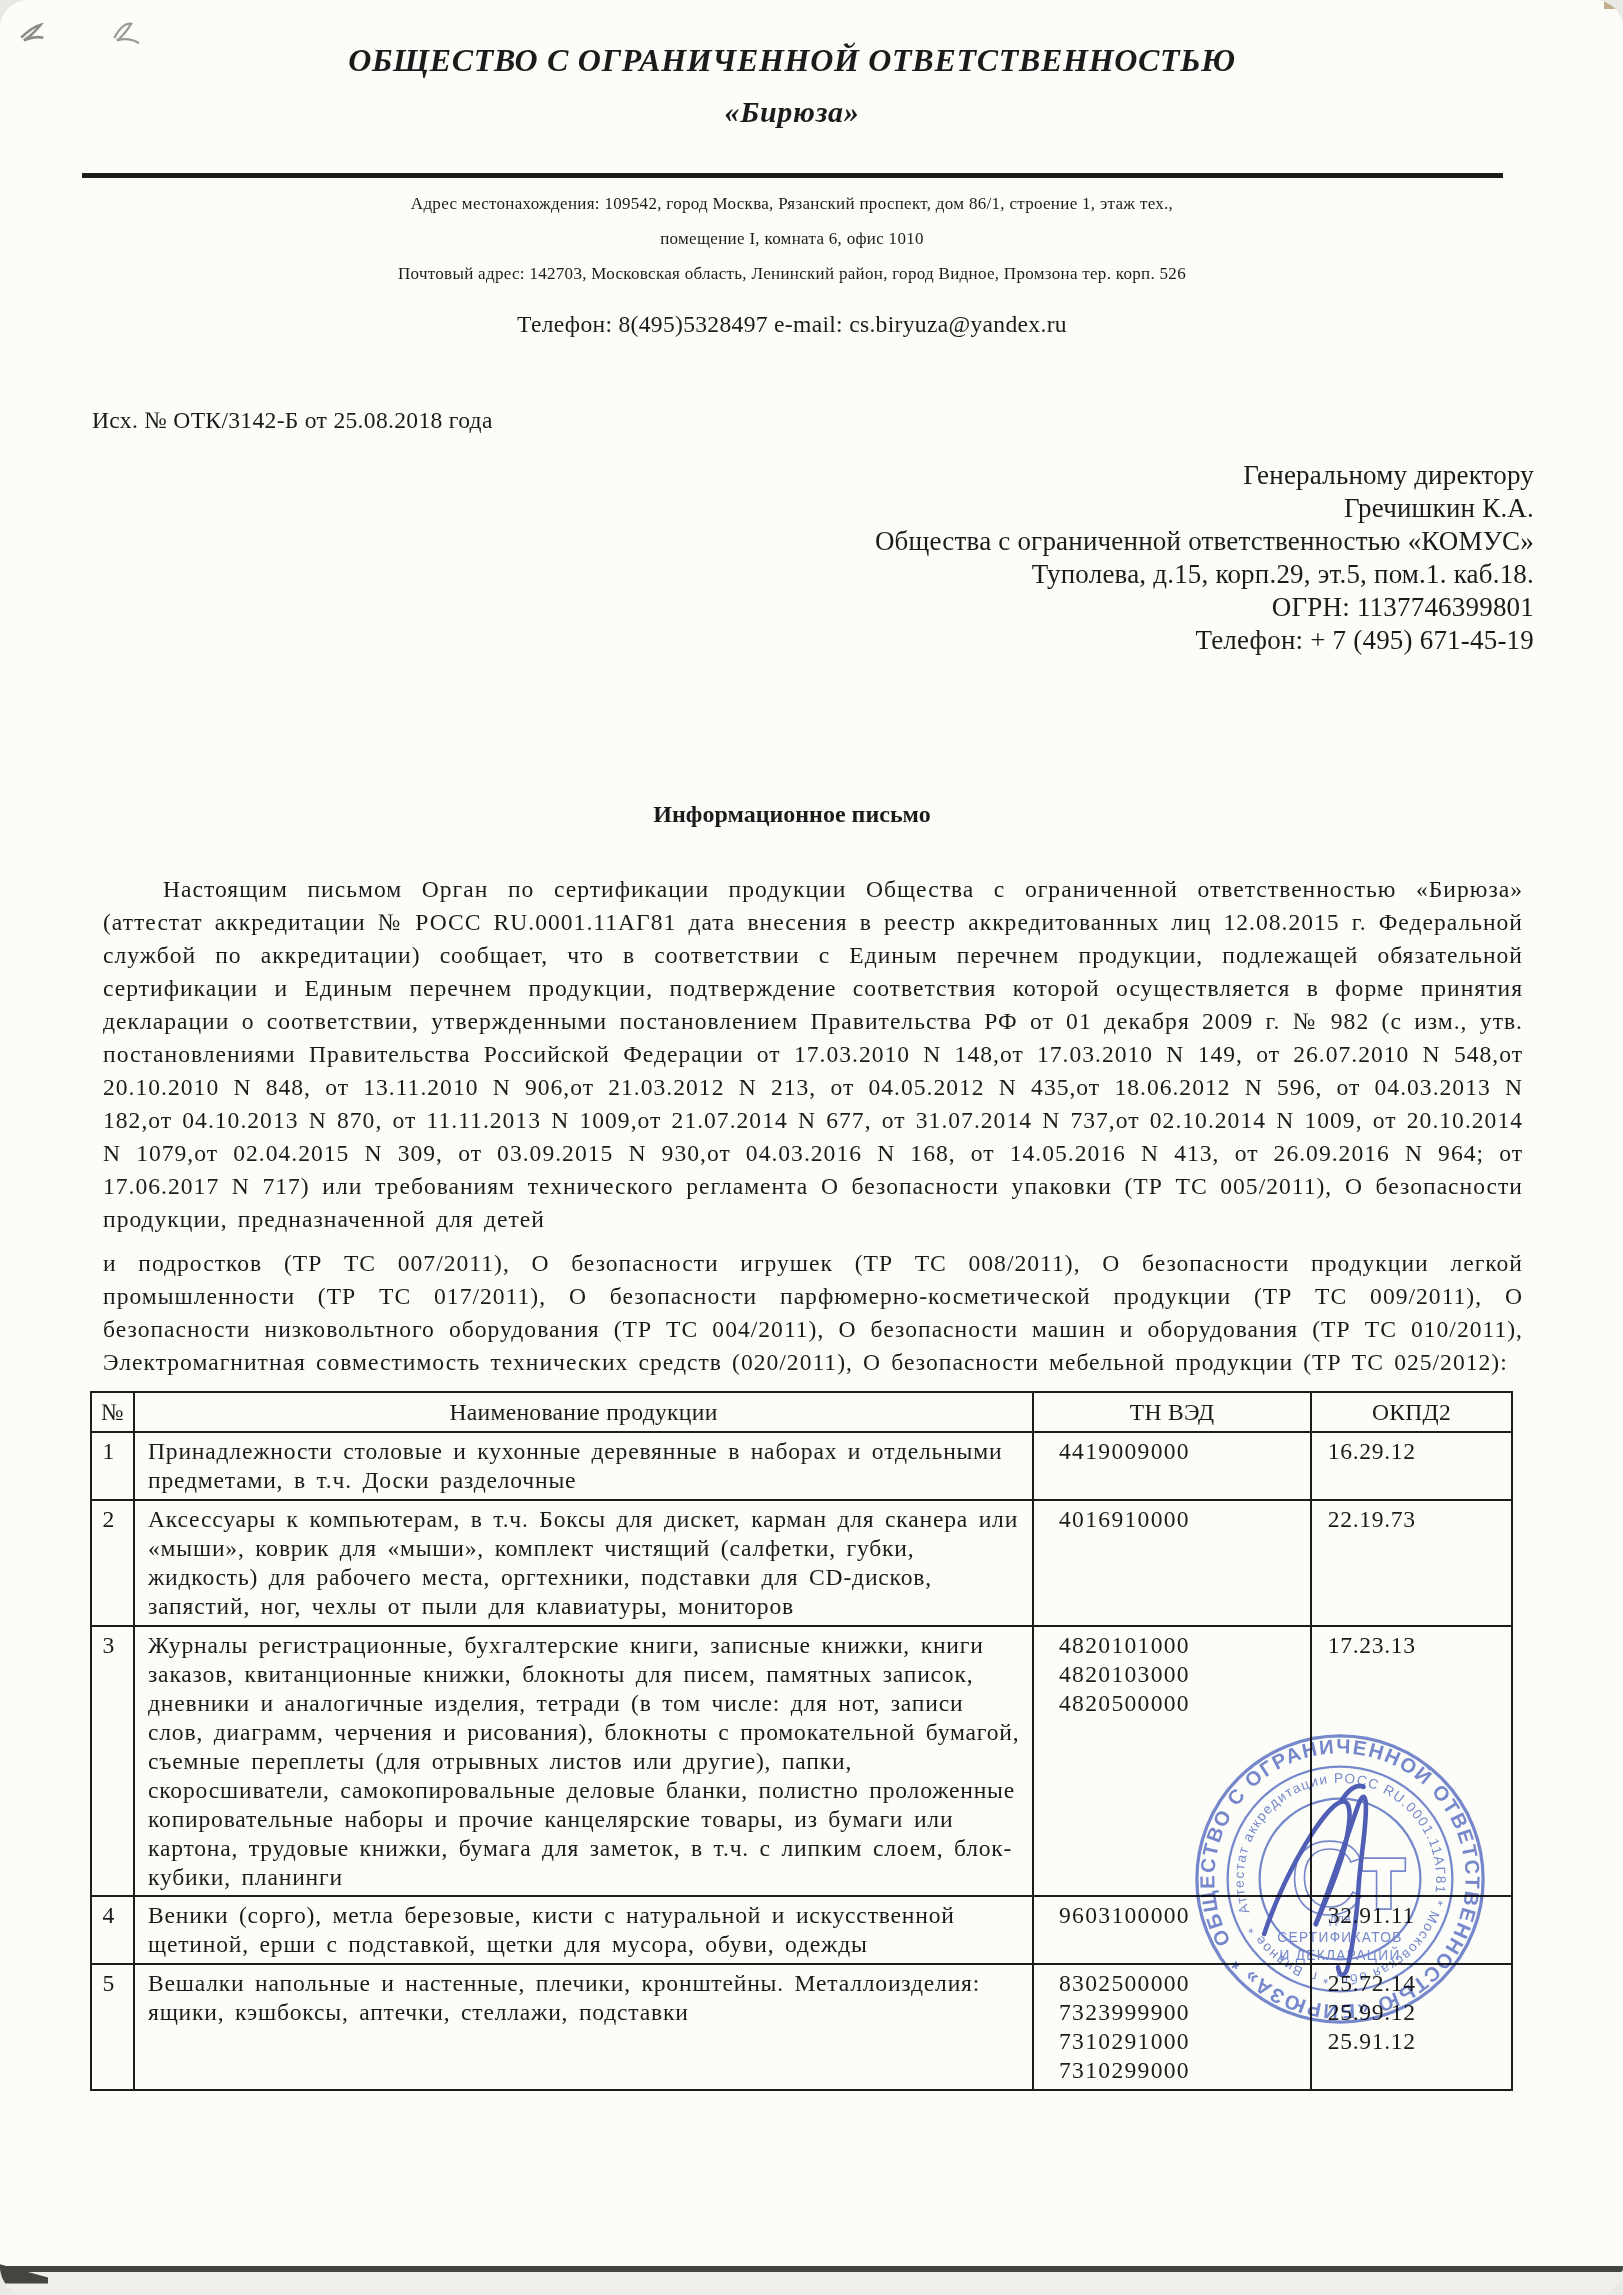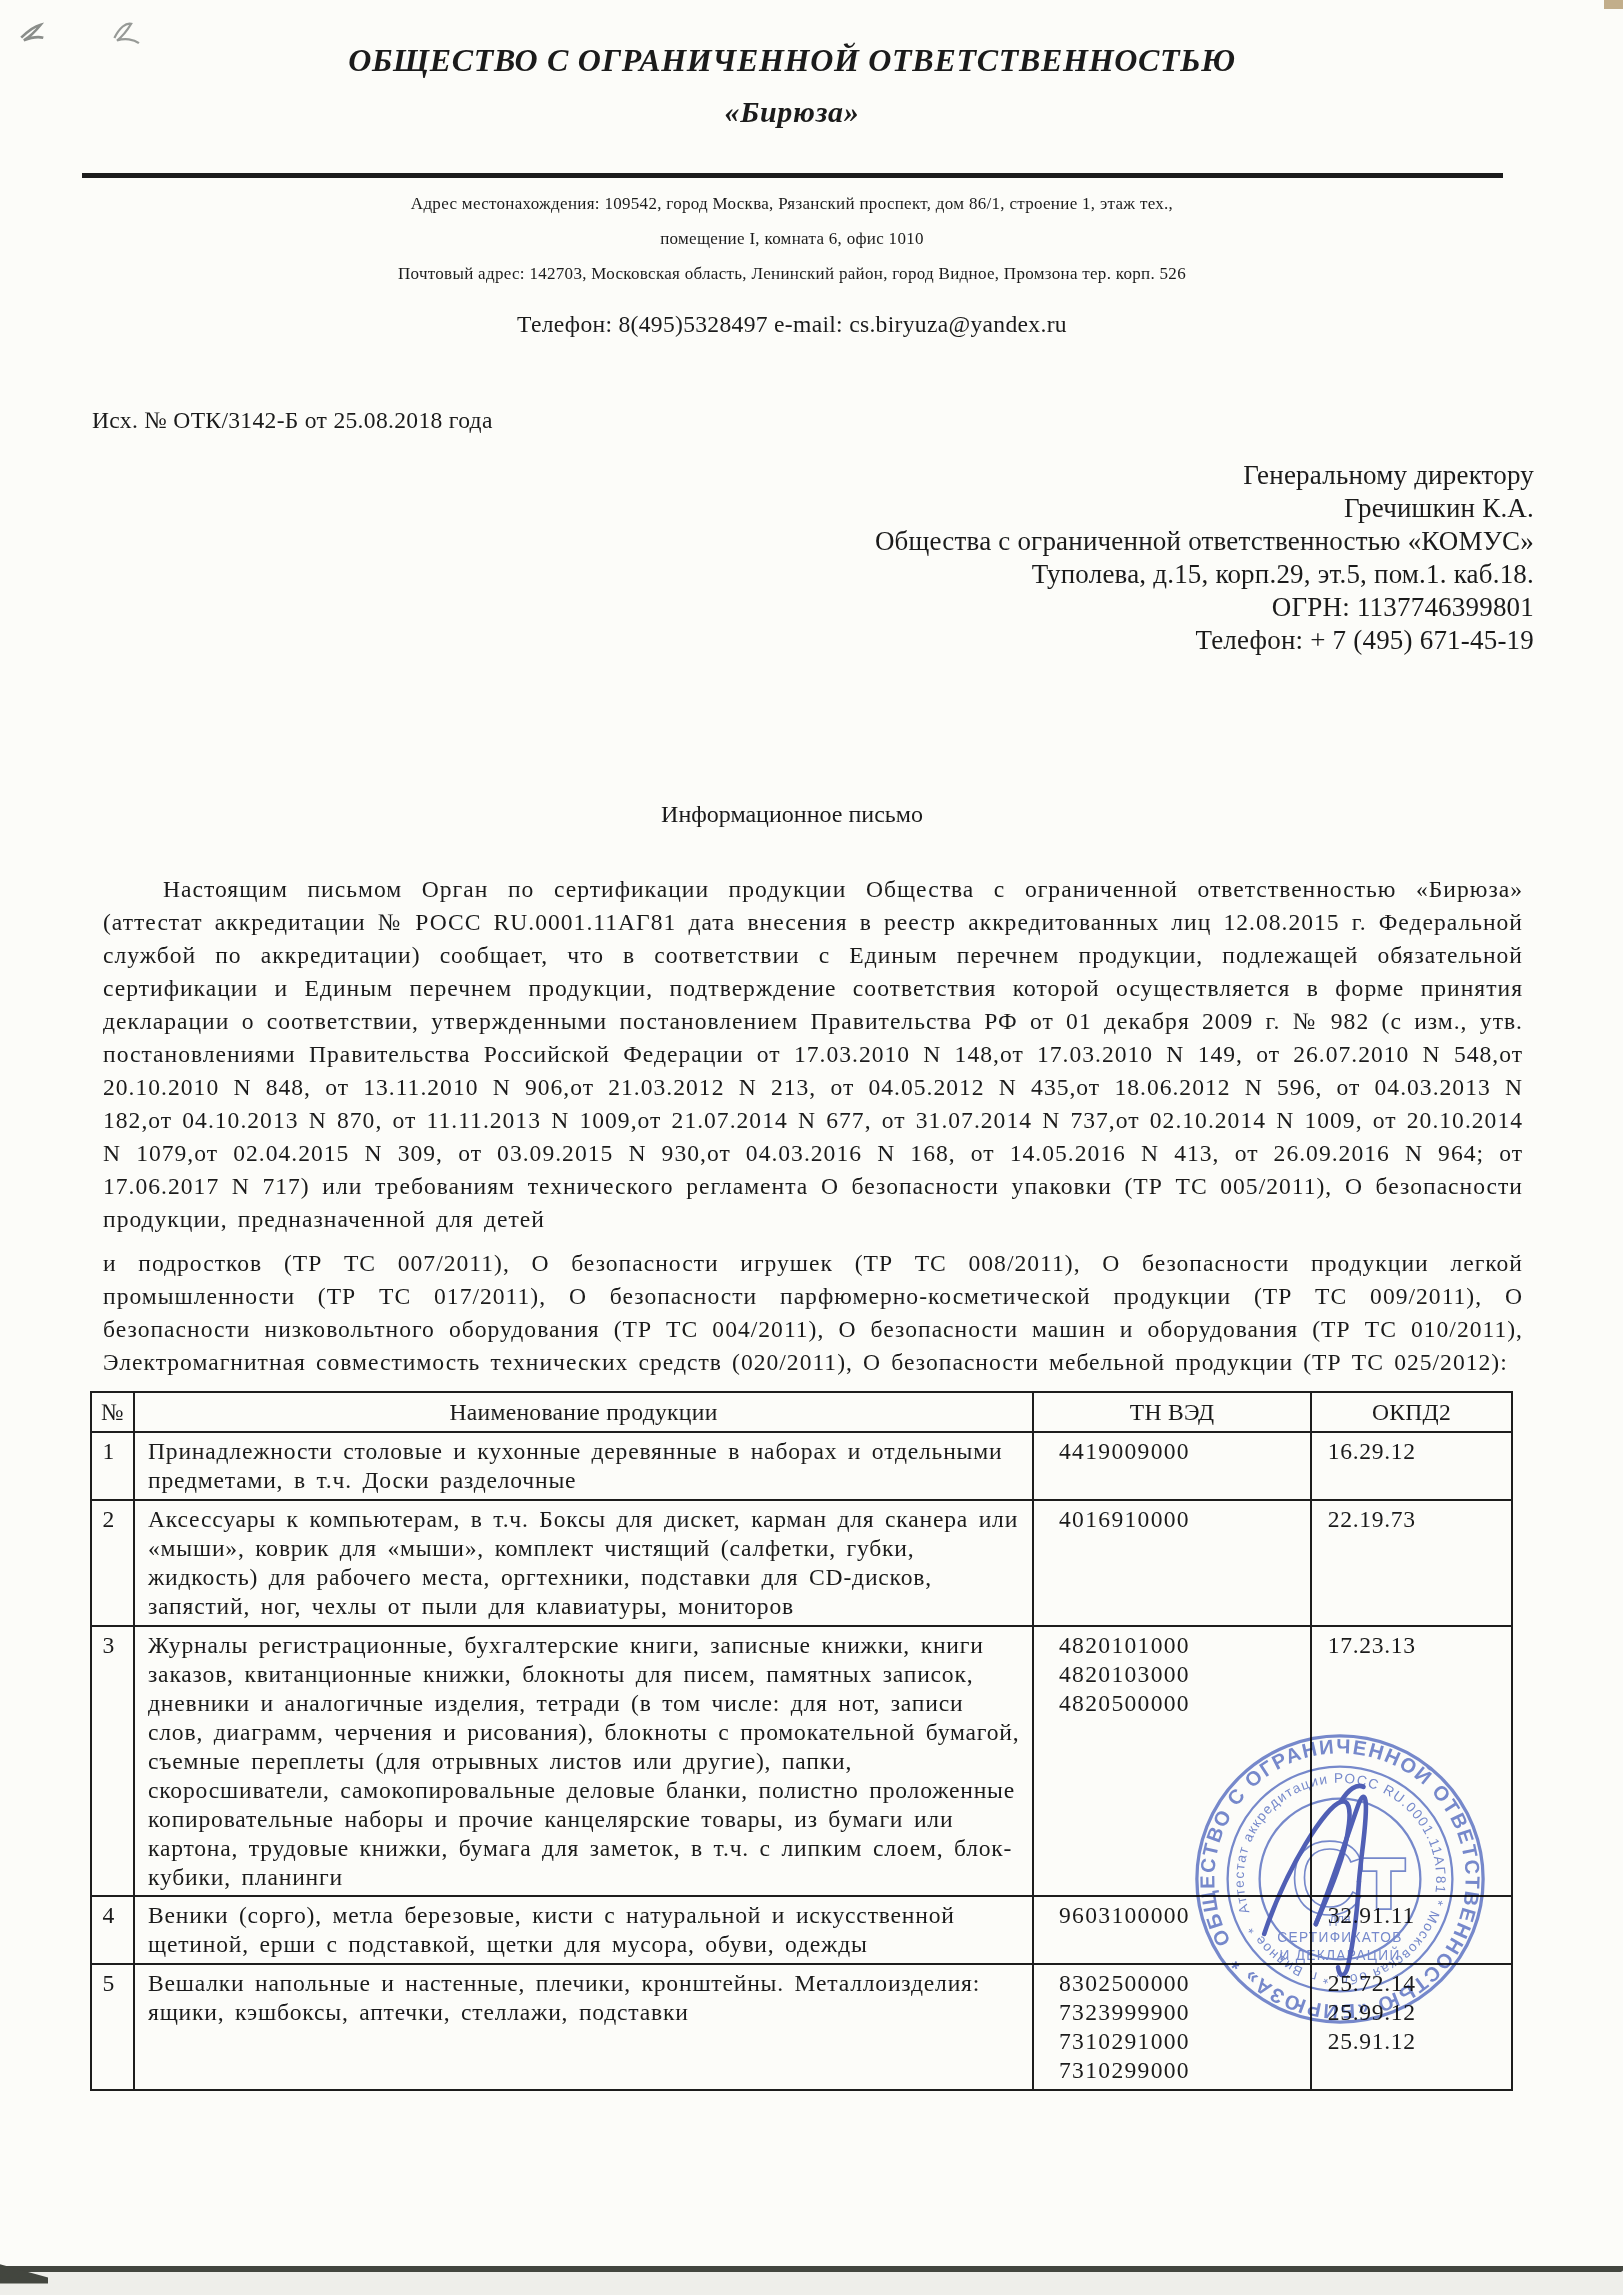--- a/index.html
+++ b/index.html
@@ -1,19 +1,19 @@
 <!DOCTYPE html>
 <html style="font-size:10.5px"><head>
 <meta charset="utf-8">
 <style>
   html,body{margin:0;padding:0;background:#e9e9e6;}
   .page{
     position:relative;width:1623px;height:2295px;margin:0 auto;
     background:#fcfcf9;overflow:hidden;
-    font-family:"Liberation Serif", serif;color:#1b1b1b;
+    font-family:"Liberation Serif", serif;color:#1b1b1b;border-radius:28px;
   }
   
   .lh-company{
     position:absolute;left:0;right:39px;top:34px;text-align:center;
     font-weight:bold;font-style:italic;font-size:32px;line-height:52px;letter-spacing:0.7px;
   }
   .lh-company .l2{font-size:30px;}
   .lh-rule{position:absolute;left:82px;top:173px;width:1421px;height:4.6px;background:#1c1c1c;}
   .lh-address{
     position:absolute;left:0;right:39px;top:186px;text-align:center;
@@ -23,21 +23,21 @@
     position:absolute;left:0;right:39px;top:306px;text-align:center;
     font-size:23.6px;line-height:36px;letter-spacing:0.3px;
   }
   .outgoing{position:absolute;left:92px;top:407px;font-size:23.6px;letter-spacing:0.3px;}
   
   .recipient{
     position:absolute;right:89px;top:459px;text-align:right;
     font-size:27px;line-height:33px;letter-spacing:0.2px;
   }
   
-  .doc-title{position:absolute;left:0;right:39px;top:801px;text-align:center;font-size:24px;}
+  .doc-title{position:absolute;left:0;right:39px;top:801px;text-align:center;font-size:24px;font-weight:bold;}
   .body-text{
     position:absolute;left:92px;top:862px;width:1442px;
     font-size:23.6px;line-height:33px;text-align:justify;
     letter-spacing:1px;word-spacing:3.3px;
   }
   .body-text p{margin:11px;}
   .body-text p.first{text-indent:60px;}
   
   table.products{
     position:absolute;left:90px;top:1391px;width:1422px;

